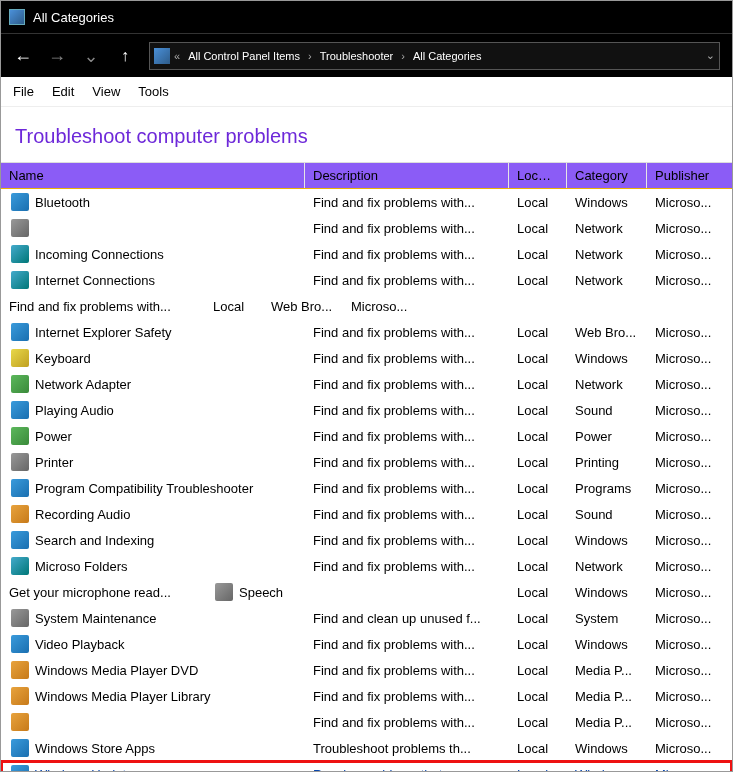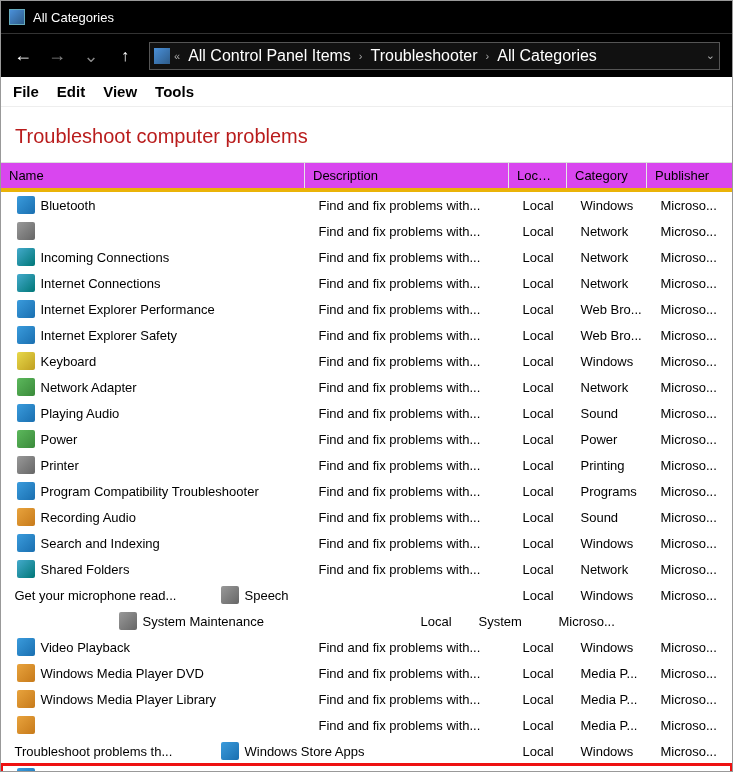--- a/index.html
+++ b/index.html
@@ -7,35 +7,35 @@
     .titlebar { background: #000; color: #fff; height: 32px; display: flex; align-items: center; padding: 0 8px; gap: 8px; }
     .titlebar-icon { width: 16px; height: 16px; background: linear-gradient(135deg,#4a90d9,#2e5c8a); border: 1px solid #6ab; display: flex; align-items: center; justify-content: center; font-size: 10px; }
     .titlebar-text { font-size: 13px; }
     .navbar { background: #000; height: 44px; display: flex; align-items: center; padding: 0 12px; gap: 14px; color: #fff; border-top: 1px solid #333; }
     .nav-arrow { font-size: 18px; cursor: pointer; color: #fff; width: 20px; text-align: center; }
     .nav-arrow.dim { color: #888; }
     .nav-up { font-size: 16px; }
     .breadcrumb-box { flex: 1; background: #111; border: 1px solid #555; height: 28px; display: flex; align-items: center; padding: 0 4px; gap: 4px; }
     .bc-icon { width: 16px; height: 16px; background: linear-gradient(135deg,#4a90d9,#2e5c8a); }
     .bc-sep { color: #aaa; font-size: 11px; }
-    .bc-item { color: #fff; font-size: 16px; cursor: pointer; padding: 0 4px; }
+    .bc-item { color: #fff; font-size: 11px; cursor: pointer; padding: 0 4px; }
     .bc-right { margin-left: auto; display:flex; align-items:center; gap:6px; }
     .menubar { height: 30px; display: flex; align-items: center; padding: 0 12px; gap: 18px; border-bottom: 1px solid #eee; }
-    .menu-item { font-size: 15px; cursor: pointer; font-weight: bold; }
-    .heading { color: #b91c1c; font-size: 20px; padding: 18px 14px 14px 14px; }
+    .menu-item { font-size: 13px; cursor: pointer; }
+    .heading { color: #6d28d9; font-size: 20px; padding: 18px 14px 14px 14px; }
     .list-container { }
-    .list-header { display: flex; border-top: 1px solid #ddd; border-bottom: 4px solid #eab308; background: #d946ef; }
+    .list-header { display: flex; border-top: 1px solid #ddd; border-bottom: 1px solid #eab308; background: #8b5cf6; }
     .col { padding: 5px 8px; font-size: 13px; border-right: 1px solid #e5e5e5; white-space: nowrap; overflow: hidden; text-overflow: ellipsis; }
     .col-name { width: 304px; }
     .col-desc { width: 204px; }
     .col-loc { width: 58px; }
     .col-cat { width: 80px; }
     .col-pub { width: 74px; border-right: none; }
     .list-rows { }
-    .row { display: flex; height: 26px; align-items: center; cursor: default; justify-content: center; }
+    .row { display: flex; height: 26px; align-items: center; cursor: default; }
     .row .col { border-right: none; display: flex; align-items: center; gap: 6px; }
     .row .col-name { padding-left: 10px; }
     .item-icon { width: 18px; height: 18px; flex-shrink: 0; border-radius: 2px; display:flex; align-items:center; justify-content:center; font-size:11px; color:#fff; }
     .ic-blue { background: linear-gradient(135deg,#3a9bdc,#1a6fb0); }
     .ic-green { background: linear-gradient(135deg,#5cb85c,#3a8a3a); }
     .ic-orange { background: linear-gradient(135deg,#e8a33d,#c77a1a); }
     .ic-gray { background: linear-gradient(135deg,#999,#666); }
     .ic-teal { background: linear-gradient(135deg,#4ac,#077); }
     .ic-yellow { background: linear-gradient(135deg,#e8d84a,#c0a020); }
     .row.highlighted { outline: 3px solid #e11; outline-offset: -2px; }
@@ -151,24 +151,20 @@
           <span class="txt">Local</span>
         </div>
         <div class="col col-cat">
           <span class="txt">Network</span>
         </div>
         <div class="col col-pub">
           <span class="txt">Microso...</span>
         </div>
       </div>
       <div class="row">
-        <div class="col col-name">
-          <div class="item-icon ic-blue"></div>
-          <span class="txt">Internet Explorer Performance</span>
-        </div>
         <div class="col col-desc">
           <span class="txt">Find and fix problems with...</span>
         </div>
         <div class="col col-loc">
           <span class="txt">Local</span>
         </div>
         <div class="col col-cat">
           <span class="txt">Web Bro...</span>
         </div>
         <div class="col col-pub">
@@ -333,21 +329,21 @@
         <div class="col col-cat">
           <span class="txt">Windows</span>
         </div>
         <div class="col col-pub">
           <span class="txt">Microso...</span>
         </div>
       </div>
       <div class="row">
         <div class="col col-name">
           <div class="item-icon ic-teal"></div>
-          <span class="txt">Shared Folders</span>
+          <span class="txt">Microso Folders</span>
         </div>
         <div class="col col-desc">
           <span class="txt">Find and fix problems with...</span>
         </div>
         <div class="col col-loc">
           <span class="txt">Local</span>
         </div>
         <div class="col col-cat">
           <span class="txt">Network</span>
         </div>
@@ -371,20 +367,23 @@
         </div>
         <div class="col col-pub">
           <span class="txt">Microso...</span>
         </div>
       </div>
       <div class="row">
         <div class="col col-name">
           <div class="item-icon ic-gray"></div>
           <span class="txt">System Maintenance</span>
         </div>
+        <div class="col col-desc">
+          <span class="txt">Find and clean up unused f...</span>
+        </div>
         <div class="col col-loc">
           <span class="txt">Local</span>
         </div>
         <div class="col col-cat">
           <span class="txt">System</span>
         </div>
         <div class="col col-pub">
           <span class="txt">Microso...</span>
         </div>
       </div>
@@ -453,26 +452,26 @@
           <span class="txt">Local</span>
         </div>
         <div class="col col-cat">
           <span class="txt">Media P...</span>
         </div>
         <div class="col col-pub">
           <span class="txt">Microso...</span>
         </div>
       </div>
       <div class="row">
+        <div class="col col-name">
+          <div class="item-icon ic-blue"></div>
+          <span class="txt">Windows Store Apps</span>
+        </div>
         <div class="col col-desc">
           <span class="txt">Troubleshoot problems th...</span>
-        </div>
-        <div class="col col-name">
-          <div class="item-icon ic-blue"></div>
-          <span class="txt">Windows Store Apps</span>
         </div>
         <div class="col col-loc">
           <span class="txt">Local</span>
         </div>
         <div class="col col-cat">
           <span class="txt">Windows</span>
         </div>
         <div class="col col-pub">
           <span class="txt">Microso...</span>
         </div>

